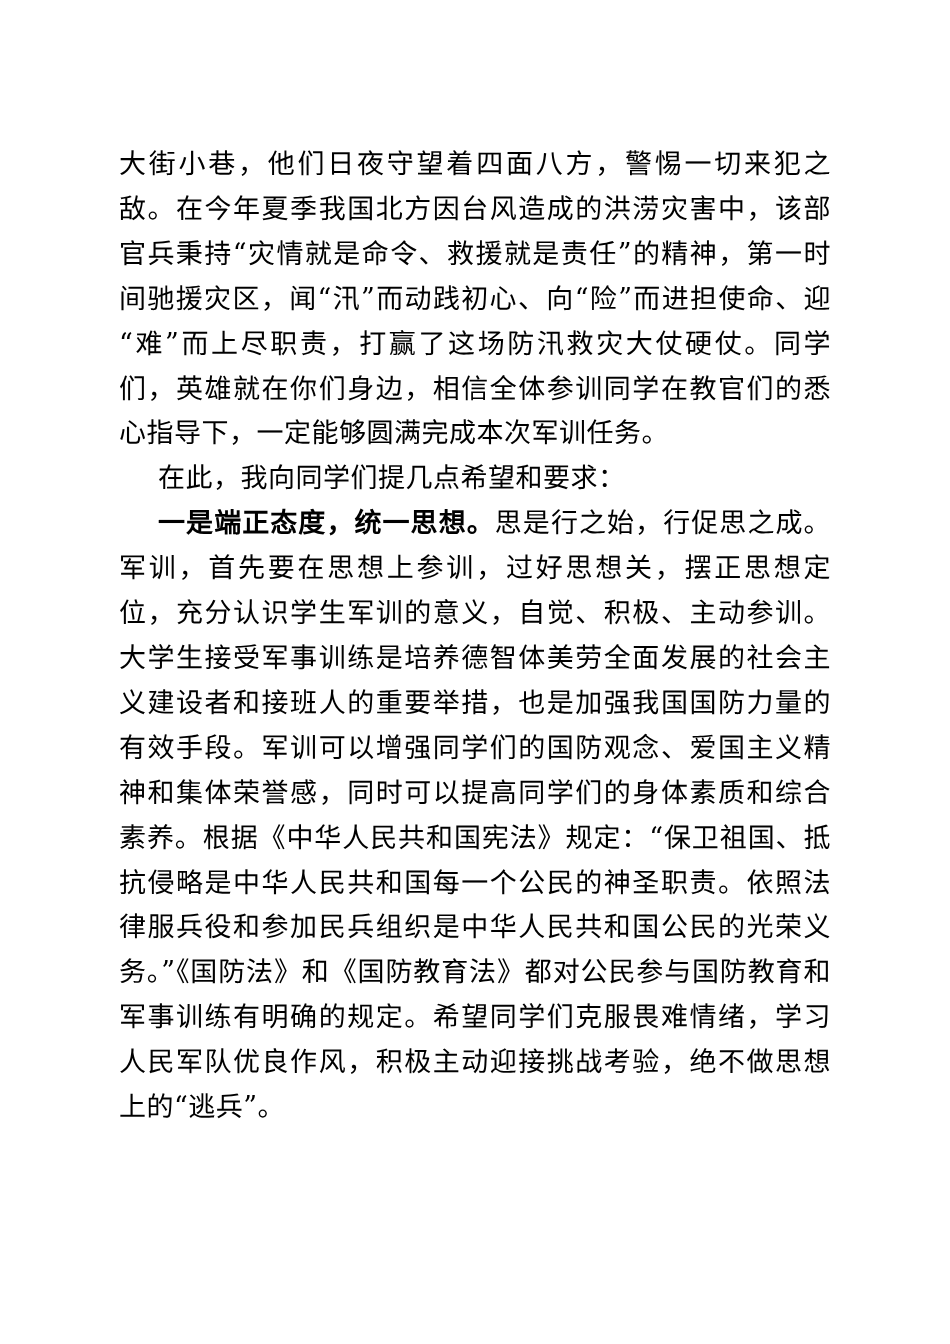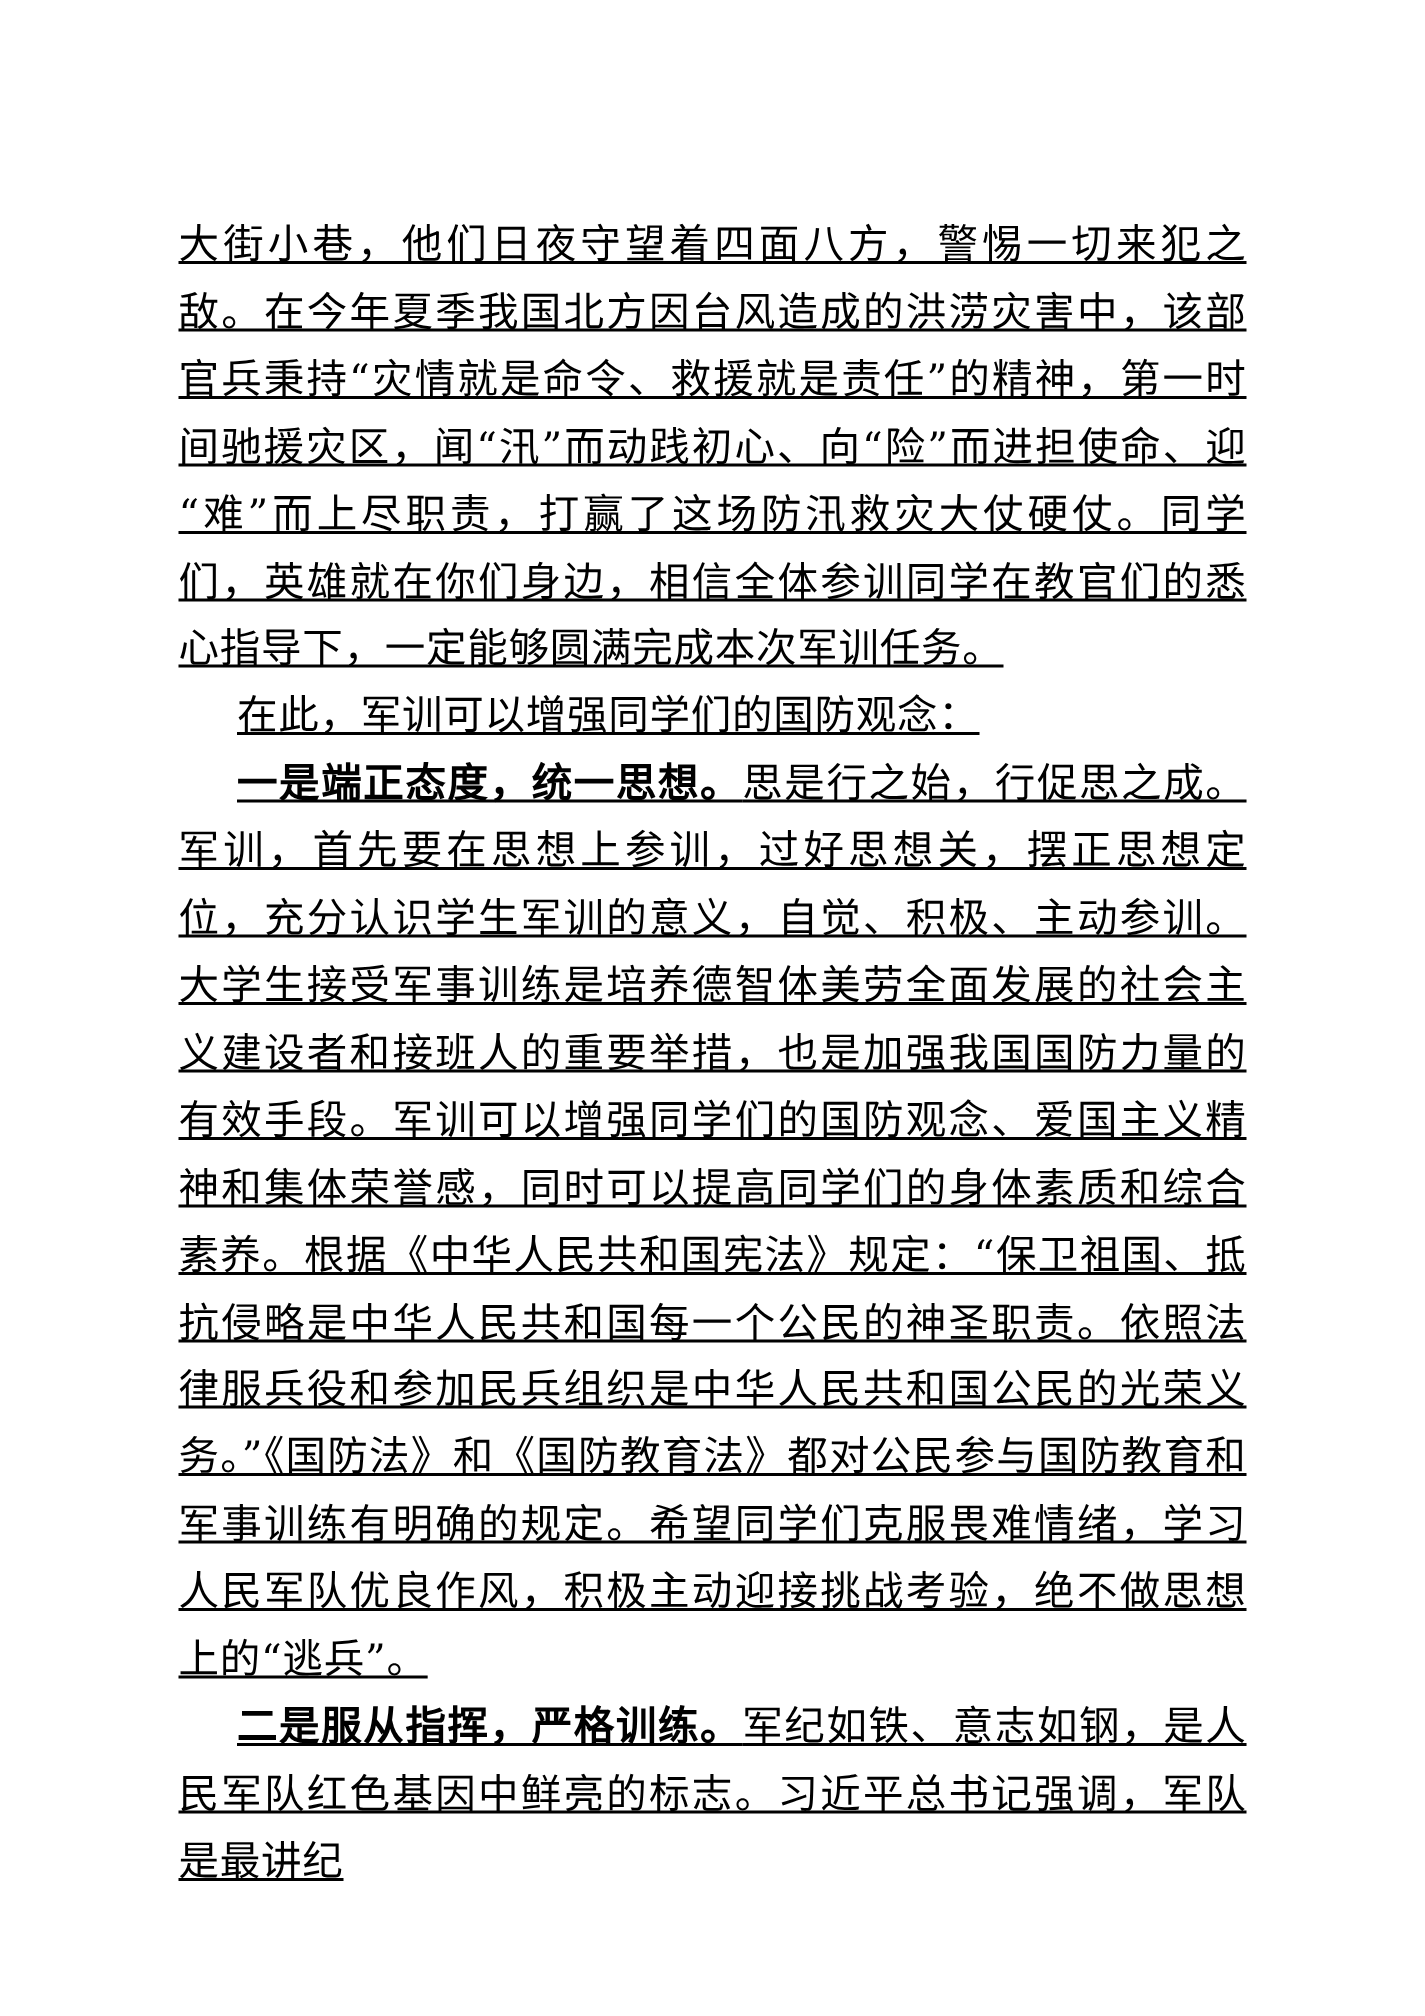--- a/index.html
+++ b/index.html
@@ -23,33 +23,31 @@
     font-size: 27px;
     line-height: 44.9px;
     color: #000000;
     text-align: justify;
     text-justify: inter-ideograph;
     letter-spacing: 0.5px;
   }
   .text-block p {
     margin: 0;
     padding: 0;
-    text-decoration: underline;
   }
   .text-block p.indent {
     text-indent: 39px;
   }
   .text-block .lead {
     font-weight: bold;
     margin-top: 24px;
   }
 </style>
 </head>
 <body>
 
 <div class="page">
   <div class="text-block">
       <p><span>大街小巷，他们日夜守望着四面八方，警惕一切来犯之敌。在今年夏季我国北方因台风造成的洪涝灾害中，该部官兵秉持“灾情就是命令、救援就是责任”的精神，第一时间驰援灾区，闻“汛”而动践初心、向“险”而进担使命、迎“难”而上尽职责，打赢了这场防汛救灾大仗硬仗。同学们，英雄就在你们身边，相信全体参训同学在教官们的悉心指导下，一定能够圆满完成本次军训任务。</span></p>
-      <p class="indent"><span>在此，军训可以增强同学们的国防观念：</span></p>
+      <p class="indent"><span>在此，我向同学们提几点希望和要求：</span></p>
       <p class="indent"><strong class="lead">一是端正态度，统一思想。</strong><span>思是行之始，行促思之成。军训，首先要在思想上参训，过好思想关，摆正思想定位，充分认识学生军训的意义，自觉、积极、主动参训。大学生接受军事训练是培养德智体美劳全面发展的社会主义建设者和接班人的重要举措，也是加强我国国防力量的有效手段。军训可以增强同学们的国防观念、爱国主义精神和集体荣誉感，同时可以提高同学们的身体素质和综合素养。根据《中华人民共和国宪法》规定：“保卫祖国、抵抗侵略是中华人民共和国每一个公民的神圣职责。依照法律服兵役和参加民兵组织是中华人民共和国公民的光荣义务。”《国防法》和《国防教育法》都对公民参与国防教育和军事训练有明确的规定。希望同学们克服畏难情绪，学习人民军队优良作风，积极主动迎接挑战考验，绝不做思想上的“逃兵”。</span></p>
-      <p class="indent"><strong class="lead">二是服从指挥，严格训练。</strong><span>军纪如铁、意志如钢，是人民军队红色基因中鲜亮的标志。习近平总书记强调，军队是最讲纪</span></p>
     </div>
 </div>
 
 </body></html>

